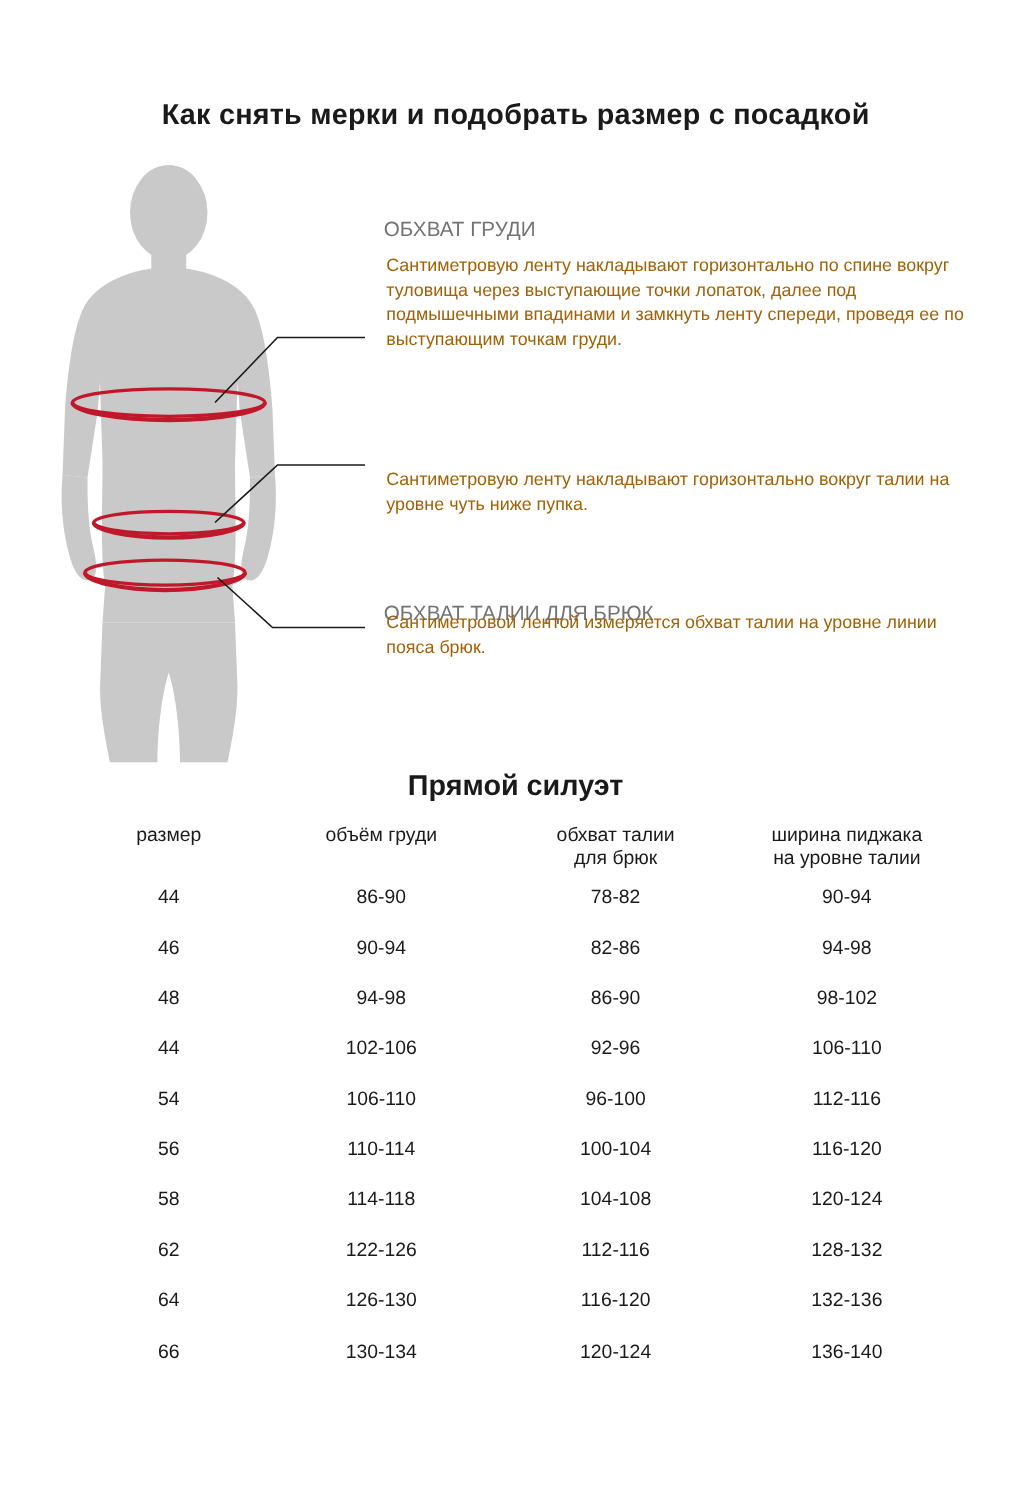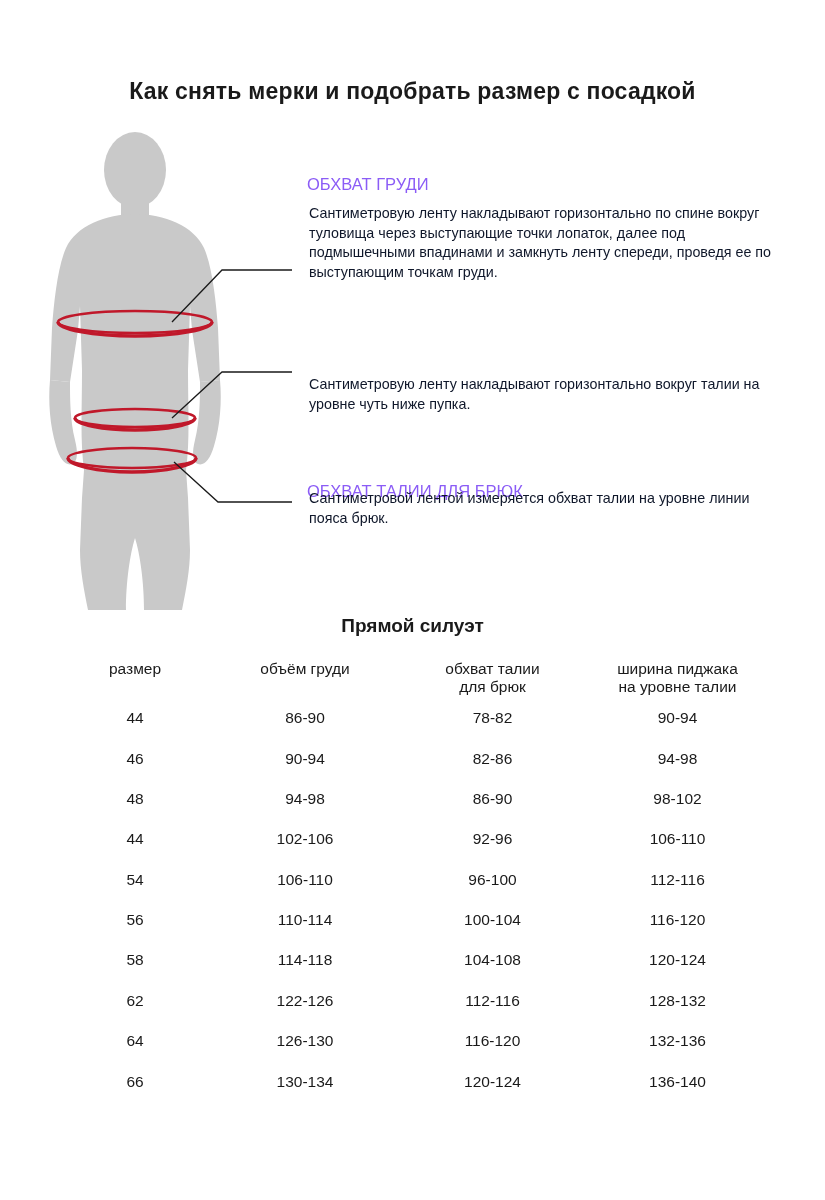--- a/index.html
+++ b/index.html
@@ -35,37 +35,37 @@
     position: absolute;
     left: 22px;
     top: 130px;
     width: 270px;
     height: 480px;
   }
   .heading-label {
     position: absolute;
     font-size: 16.5px;
     font-weight: normal;
-    color: #8b5cf6;
+    color: #737373;
     white-space: nowrap;
   }
   .body-text {
     position: absolute;
     font-size: 14.3px;
     line-height: 19.5px;
-    color: #0f172a;
+    color: #a16207;
   }
   
   .section-title {
     position: absolute;
     top: 615px;
     left: 0;
     width: 825px;
     text-align: center;
-    font-size: 19px;
+    font-size: 23px;
     font-weight: bold;
   }
   table.sizes {
     position: absolute;
     top: 660px;
     left: 60px;
     width: 710px;
     border-collapse: collapse;
   }
   table.sizes th {

